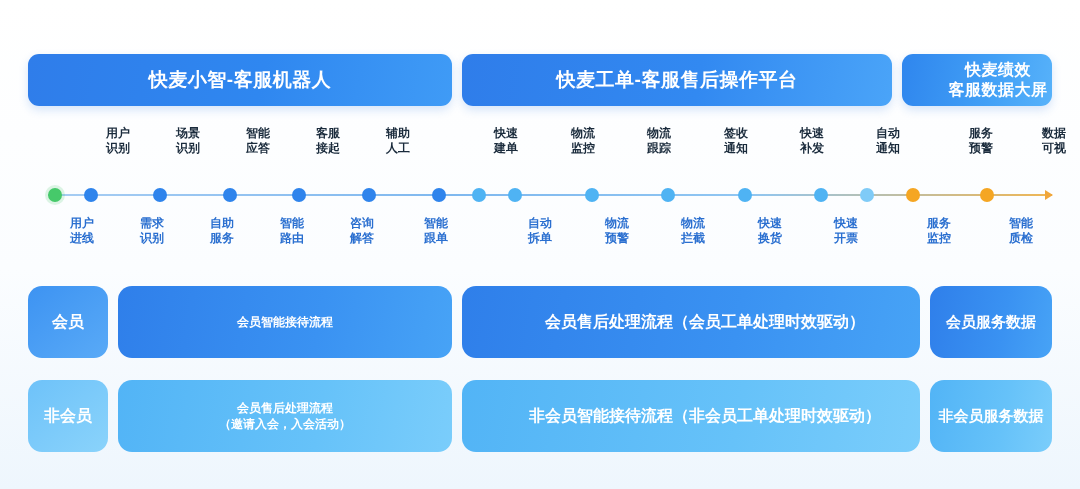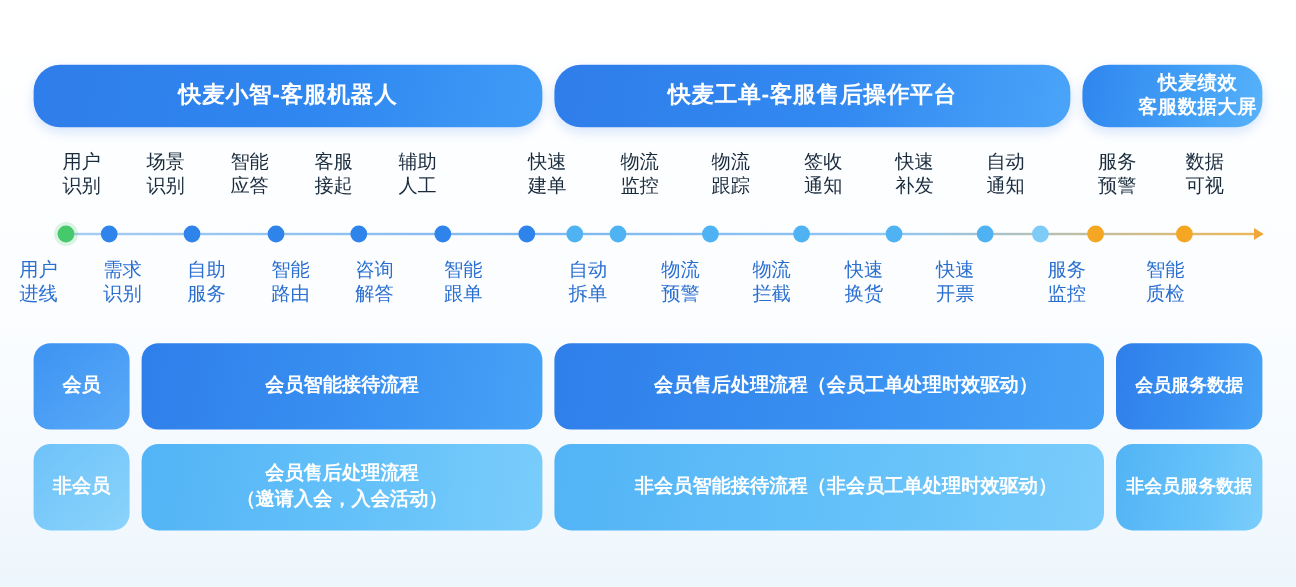--- a/index.html
+++ b/index.html
@@ -24,21 +24,21 @@
   .banners {
     position: absolute;
     left: 28px;
     top: 38px;
     width: 1024px;
     height: 68px;
     display: flex;
     gap: 10px;
   }
   .banner {
-    border-radius: 22px;
+    border-radius: 11px;
     color: #ffffff;
     display: flex;
     align-items: center;
     justify-content: center;
     text-align: center;
     font-size: 19px;
     font-weight: bold;
     letter-spacing: 0.5px;
     line-height: 1.25;
     box-shadow: 0 4px 10px rgba(33,110,220,0.18);
@@ -92,60 +92,60 @@
     border-radius: 50%;
   }
   .node.green { background: #46c96a; box-shadow: 0 0 0 3px rgba(70,201,106,0.18); }
   .node.blue  { background: #2f84ec; }
   .node.lblue { background: #4fb3f3; }
   .node.sky   { background: #7fcbf7; }
   .node.orange{ background: #f5a623; }
 
   .lbl {
     position: absolute;
-    text-align: left;
-    font-size: 16px;
+    text-align: right;
+    font-size: 12px;
     line-height: 1.28;
     color: #1a2b3c;
-    font-weight: normal;
+    font-weight: bold;
     width: 78px;
   }
   .lbl.top { top: -2px; }
   .lbl.bot { top: 88px; }
   .lbl.accent { color: #2a6fd0; }
 
   
   .rows {
     position: absolute;
     left: 28px;
     top: 286px;
     width: 1024px;
   }
   .row {
     display: flex;
     align-items: stretch;
     gap: 10px;
     height: 72px;
-    margin-bottom: 12px;
+    margin-bottom: 22px;
   }
   .pill {
     border-radius: 14px;
     display: flex;
     align-items: center;
     justify-content: center;
     text-align: center;
     color: #ffffff;
     font-weight: bold;
     line-height: 1.35;
   }
   .tag {
     flex: 0 0 80px;
     font-size: 16px;
   }
-  .seg1 { flex: 0 0 334px; font-size: 16px; }
+  .seg1 { flex: 0 0 334px; font-size: 12px; }
   .seg2 { flex: 0 0 430px; font-size: 16px; padding-left: 28px; }
   .seg3 { flex: 1 1 auto; font-size: 15px; }
 
   .row.member .pill { background: linear-gradient(100deg, #2f7fea 0%, #3a92f2 60%, #47a3f6 100%); }
   .row.member .tag  { background: linear-gradient(140deg, #3d93f2 0%, #59aaf7 100%); }
   .row.nonmember .pill { background: linear-gradient(100deg, #52b4f6 0%, #66c2f9 60%, #7acdfb 100%); }
   .row.nonmember .tag  { background: linear-gradient(140deg, #6ec2f9 0%, #8ad3fb 100%); }
 
   .two-line span { display: block; }
 </style>

